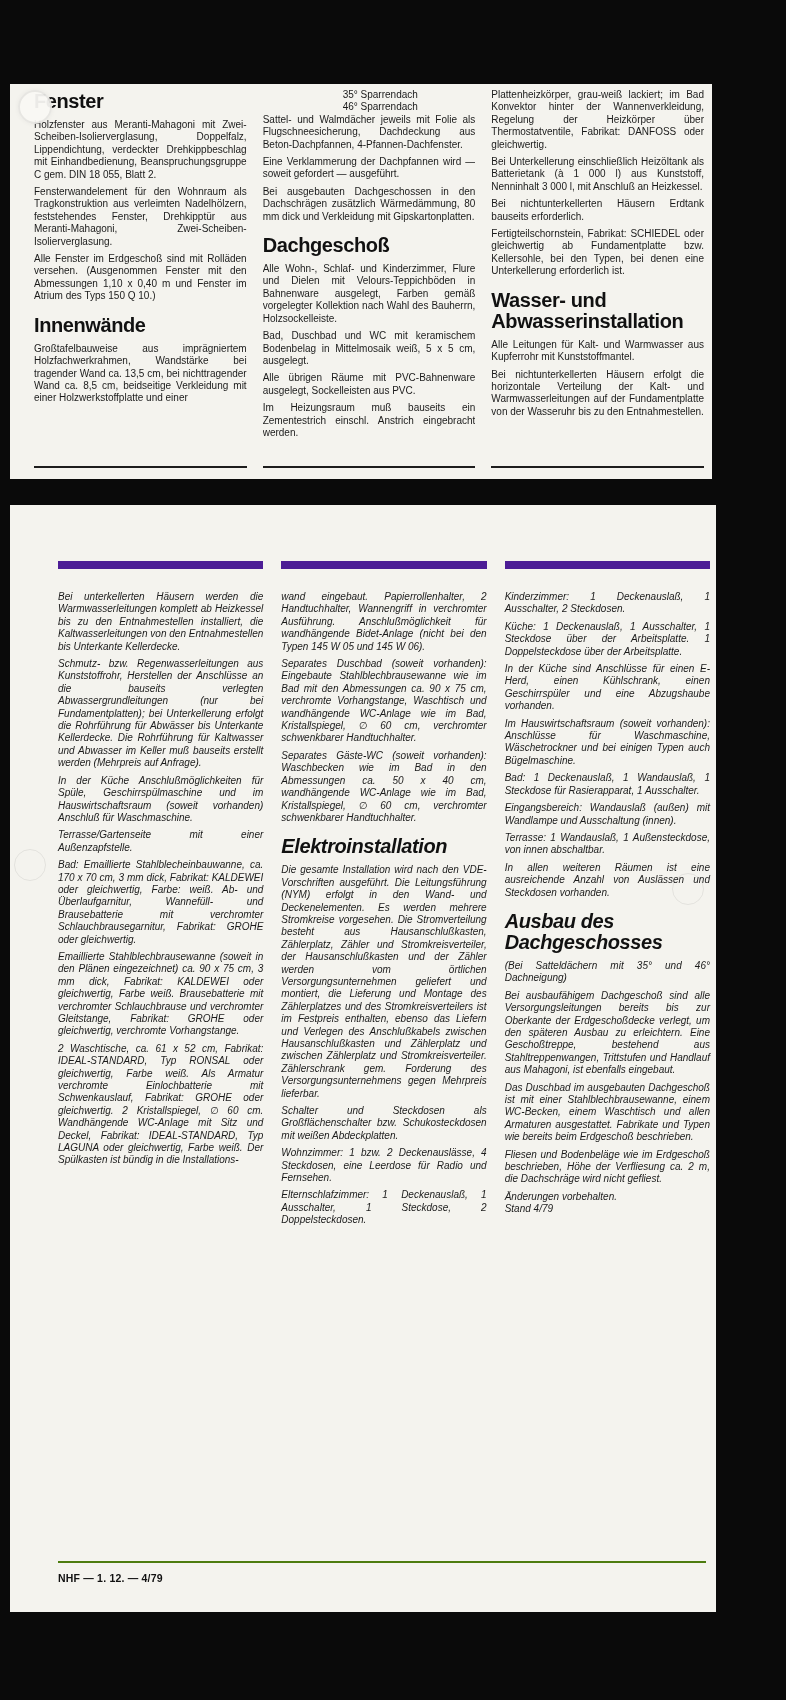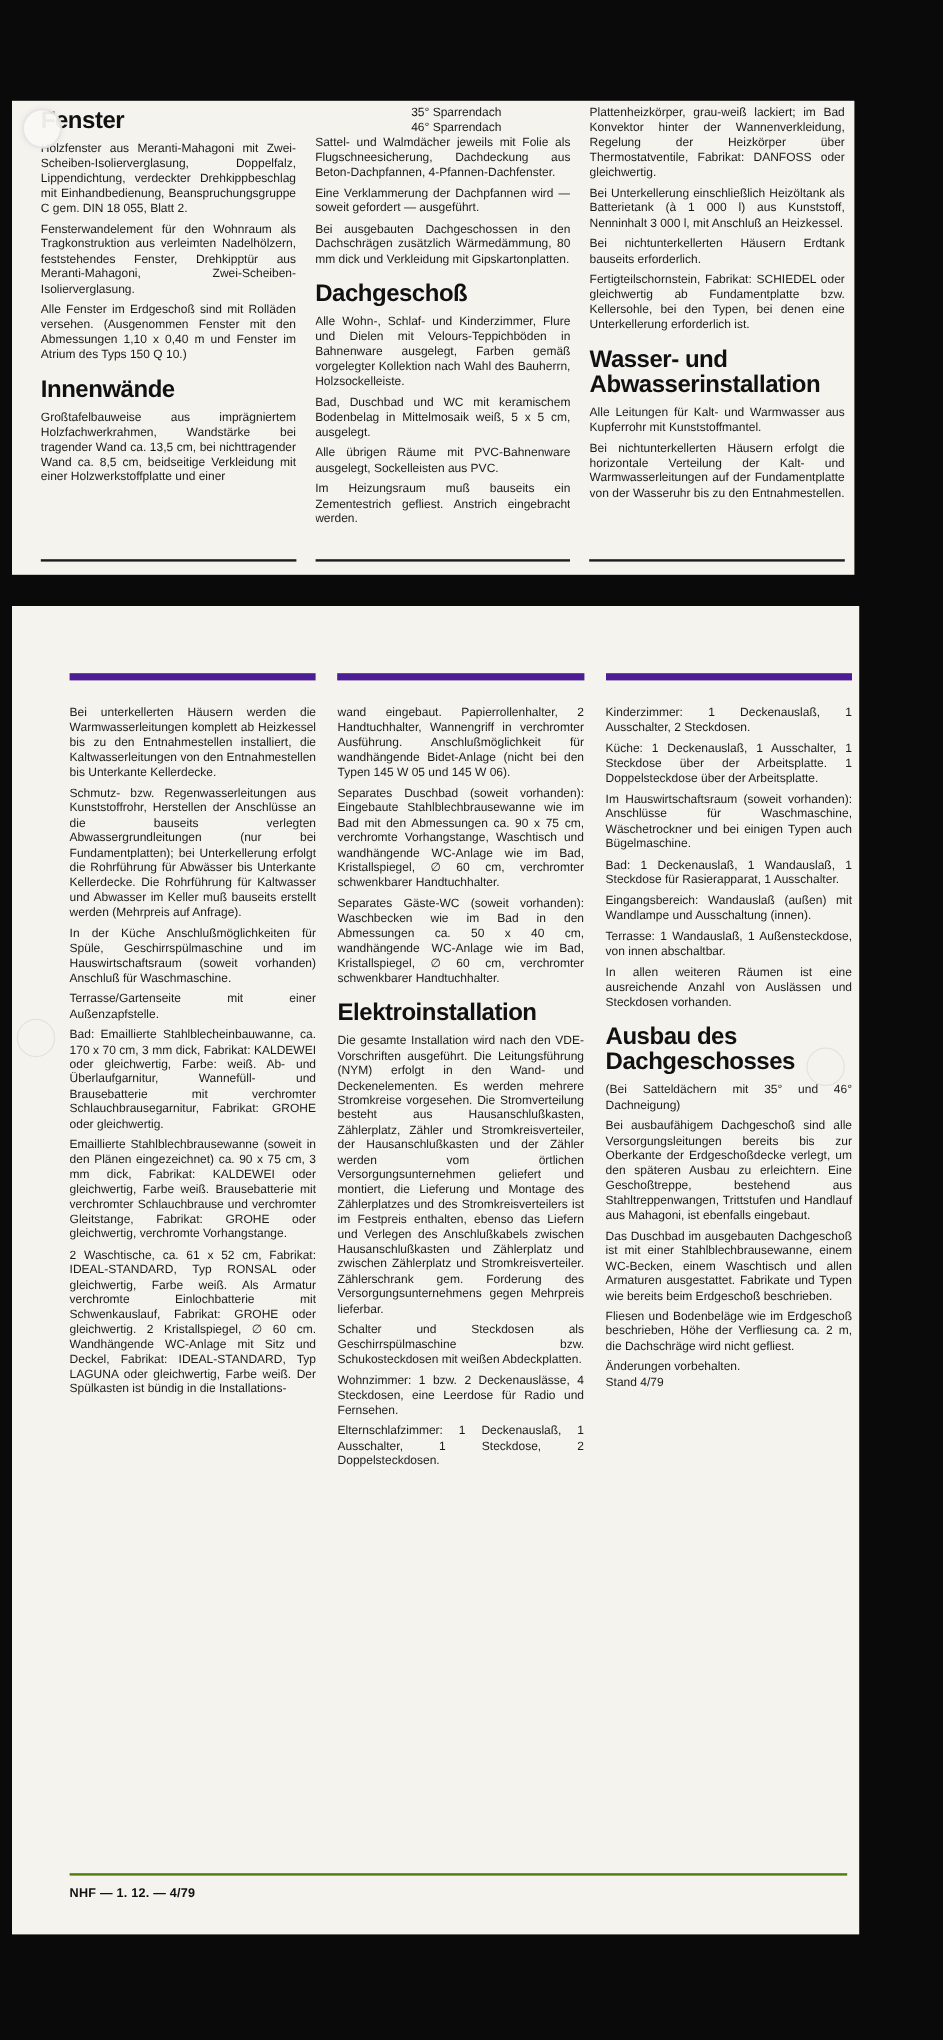--- a/index.html
+++ b/index.html
@@ -22,21 +22,21 @@
   .page1 .cols{padding:5px 8px 0 24px;gap:16px;}
   .page2 .cols{padding:56px 6px 0 48px;gap:18px;}
 
   .col{position:relative;}
   .page1 .col{height:385px;}
   .page1 .col-inner{height:370px;overflow:hidden;}
   .endrule{
     position:absolute;left:0;right:0;bottom:6px;
     border-top:2px solid #1d1d1d;
   }
-  .page2 .col{border-top:6px solid #4c1d95;padding-top:22px;}
+  .page2 .col{border-top:8px solid #4c1d95;padding-top:22px;font-style:italic;}
 
   .para{
     margin:0 0 5px 0;
     font-size:10px;line-height:12.4px;
     text-align:justify;
     white-space:pre-line;
     overflow-wrap:break-word;
     hyphens:auto;
   }
   .h1{
@@ -104,21 +104,21 @@
         <div>
             <p class="para">Sattel- und Walmdächer jeweils mit Folie als Flugschneesicherung, Dachdeckung aus Beton-Dachpfannen, 4-Pfannen-Dachfenster.</p>
             <p class="para">Eine Verklammerung der Dachpfannen wird — soweit gefordert — ausgeführt.</p>
             <p class="para">Bei ausgebauten Dachgeschossen in den Dachschrägen zusätzlich Wärmedämmung, 80 mm dick und Verkleidung mit Gipskartonplatten.</p>
           </div>
         <div class="h1">Dachgeschoß</div>
         <div>
             <p class="para">Alle Wohn-, Schlaf- und Kinderzimmer, Flure und Dielen mit Velours-Teppichböden in Bahnenware ausgelegt, Farben gemäß vorgelegter Kollektion nach Wahl des Bauherrn, Holzsockelleiste.</p>
             <p class="para">Bad, Duschbad und WC mit keramischem Bodenbelag in Mittelmosaik weiß, 5 x 5 cm, ausgelegt.</p>
             <p class="para">Alle übrigen Räume mit PVC-Bahnenware ausgelegt, Sockelleisten aus PVC.</p>
-            <p class="para">Im Heizungsraum muß bauseits ein Zementestrich gefliest. Anstrich eingebracht werden.</p>
+            <p class="para">Im Heizungsraum muß bauseits ein Zementestrich einschl. Anstrich eingebracht werden.</p>
           </div>
       </div>
       <div class="endrule"></div>
     </div>
 
     <div class="col">
       <div class="col-inner">
         <div>
             <p class="para">Plattenheizkörper, grau-weiß lackiert; im Bad Konvektor hinter der Wannenverkleidung, Regelung der Heizkörper über Thermostatventile, Fabrikat: DANFOSS oder gleichwertig.</p>
             <p class="para">Bei Unterkellerung einschließlich Heizöltank als Batterietank (à 1 000 l) aus Kunststoff, Nenninhalt 3 000 l, mit Anschluß an Heizkessel.</p>
@@ -160,30 +160,31 @@
 
     <div class="col">
       <div>
           <p class="para">wand eingebaut. Papierrollenhalter, 2 Handtuchhalter, Wannengriff in verchromter Ausführung. Anschlußmöglichkeit für wandhängende Bidet-Anlage (nicht bei den Typen 145 W 05 und 145 W 06).</p>
           <p class="para">Separates Duschbad (soweit vorhanden): Eingebaute Stahlblechbrausewanne wie im Bad mit den Abmessungen ca. 90 x 75 cm, verchromte Vorhangstange, Waschtisch und wandhängende WC-Anlage wie im Bad, Kristallspiegel, ∅ 60 cm, verchromter schwenkbarer Handtuchhalter.</p>
           <p class="para">Separates Gäste-WC (soweit vorhanden): Waschbecken wie im Bad in den Abmessungen ca. 50 x 40 cm, wandhängende WC-Anlage wie im Bad, Kristallspiegel, ∅ 60 cm, verchromter schwenkbarer Handtuchhalter.</p>
         </div>
       <div class="h1">Elektroinstallation</div>
       <div>
           <p class="para">Die gesamte Installation wird nach den VDE-Vorschriften ausgeführt. Die Leitungsführung (NYM) erfolgt in den Wand- und Deckenelementen. Es werden mehrere Stromkreise vorgesehen. Die Stromverteilung besteht aus Hausanschlußkasten, Zählerplatz, Zähler und Stromkreisverteiler, der Hausanschlußkasten und der Zähler werden vom örtlichen Versorgungsunternehmen geliefert und montiert, die Lieferung und Montage des Zählerplatzes und des Stromkreisverteilers ist im Festpreis enthalten, ebenso das Liefern und Verlegen des Anschlußkabels zwischen Hausanschlußkasten und Zählerplatz und zwischen Zählerplatz und Stromkreisverteiler. Zählerschrank gem. Forderung des Versorgungsunternehmens gegen Mehrpreis lieferbar.</p>
-          <p class="para">Schalter und Steckdosen als Geschirrspülmaschine bzw. Schukosteckdosen mit weißen Abdeckplatten.</p>
+          <p class="para">Schalter und Steckdosen als Großflächenschalter bzw. Schukosteckdosen mit weißen Abdeckplatten.</p>
           <p class="para">Wohnzimmer: 1 bzw. 2 Deckenauslässe, 4 Steckdosen, eine Leerdose für Radio und Fernsehen.</p>
           <p class="para">Elternschlafzimmer: 1 Deckenauslaß, 1 Ausschalter, 1 Steckdose, 2 Doppelsteckdosen.</p>
         </div>
     </div>
 
     <div class="col">
       <div>
           <p class="para">Kinderzimmer: 1 Deckenauslaß, 1 Ausschalter, 2 Steckdosen.</p>
           <p class="para">Küche: 1 Deckenauslaß, 1 Ausschalter, 1 Steckdose über der Arbeitsplatte. 1 Doppelsteckdose über der Arbeitsplatte.</p>
+          <p class="para">In der Küche sind Anschlüsse für einen E-Herd, einen Kühlschrank, einen Geschirrspüler und eine Abzugshaube vorhanden.</p>
           <p class="para">Im Hauswirtschaftsraum (soweit vorhanden): Anschlüsse für Waschmaschine, Wäschetrockner und bei einigen Typen auch Bügelmaschine.</p>
           <p class="para">Bad: 1 Deckenauslaß, 1 Wandauslaß, 1 Steckdose für Rasierapparat, 1 Ausschalter.</p>
           <p class="para">Eingangsbereich: Wandauslaß (außen) mit Wandlampe und Ausschaltung (innen).</p>
           <p class="para">Terrasse: 1 Wandauslaß, 1 Außensteckdose, von innen abschaltbar.</p>
           <p class="para">In allen weiteren Räumen ist eine ausreichende Anzahl von Auslässen und Steckdosen vorhanden.</p>
         </div>
       <div class="h1">Ausbau des
 Dachgeschosses</div>
       <div>
           <p class="para">(Bei Satteldächern mit 35° und 46° Dachneigung)</p>

